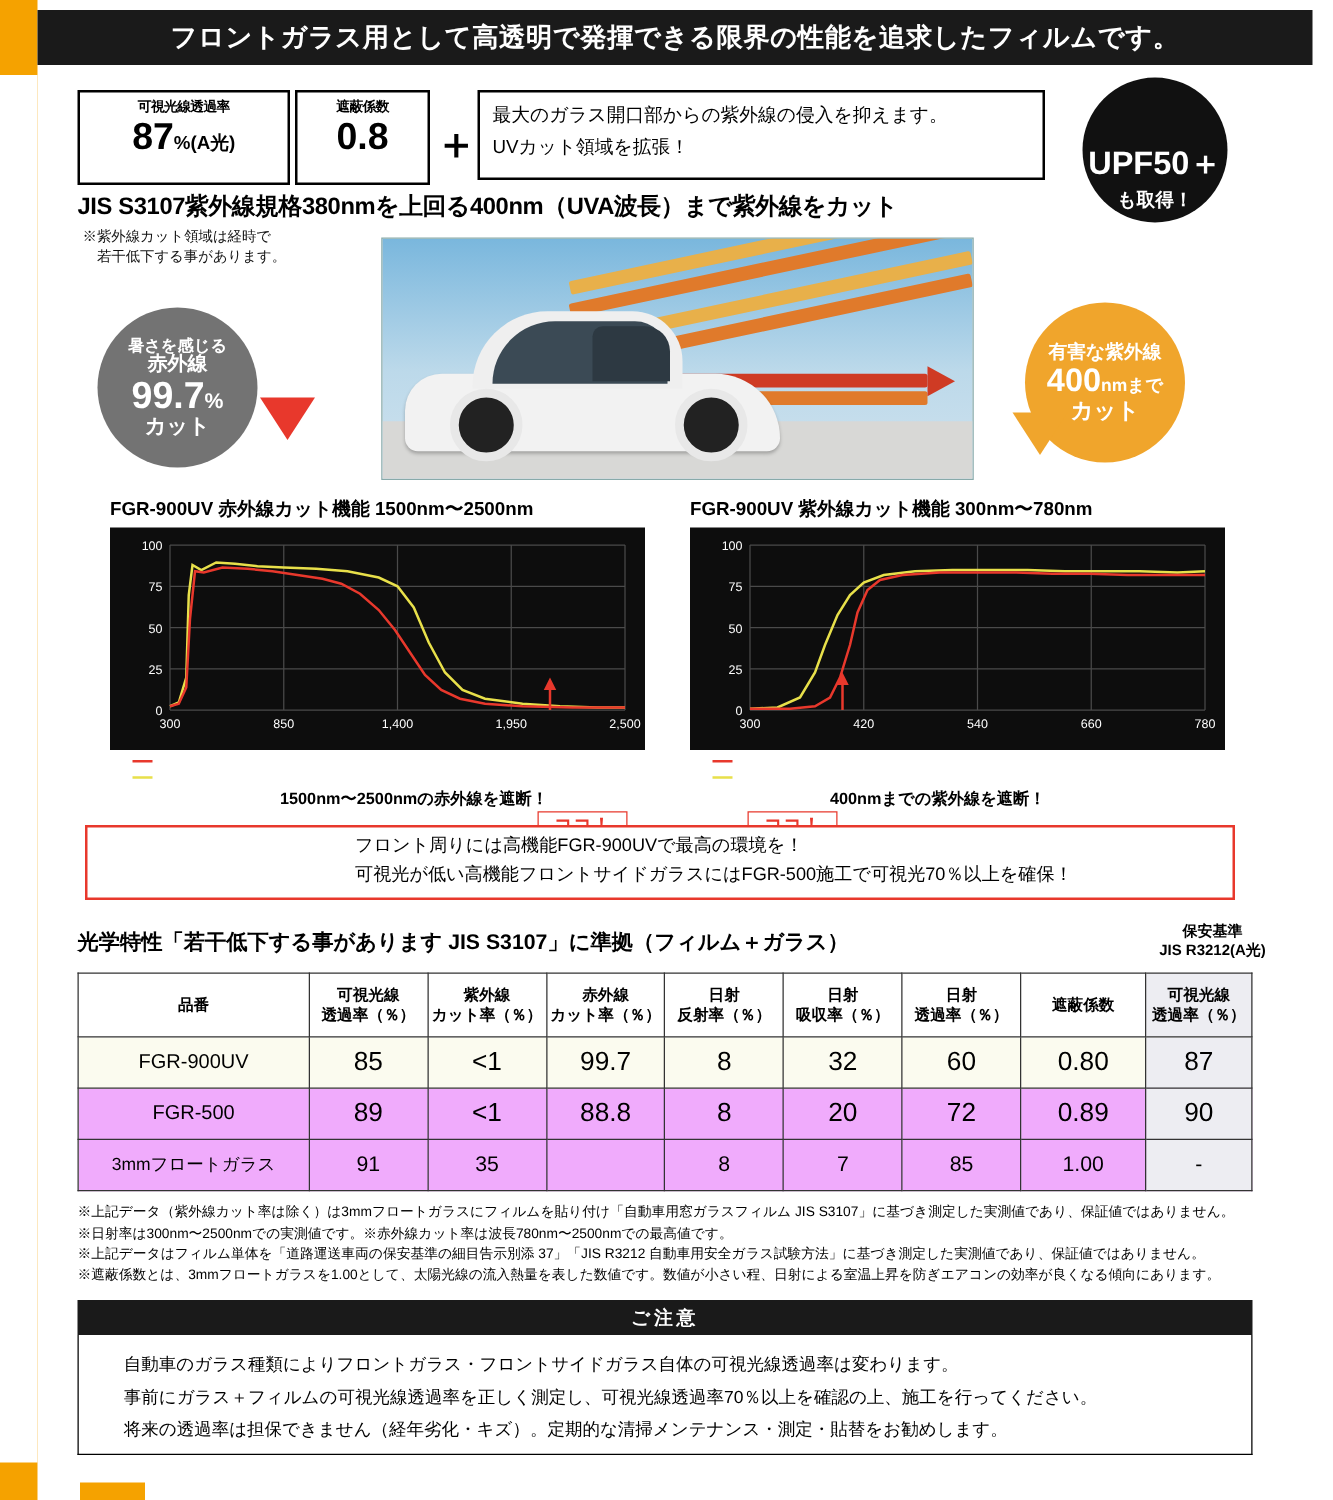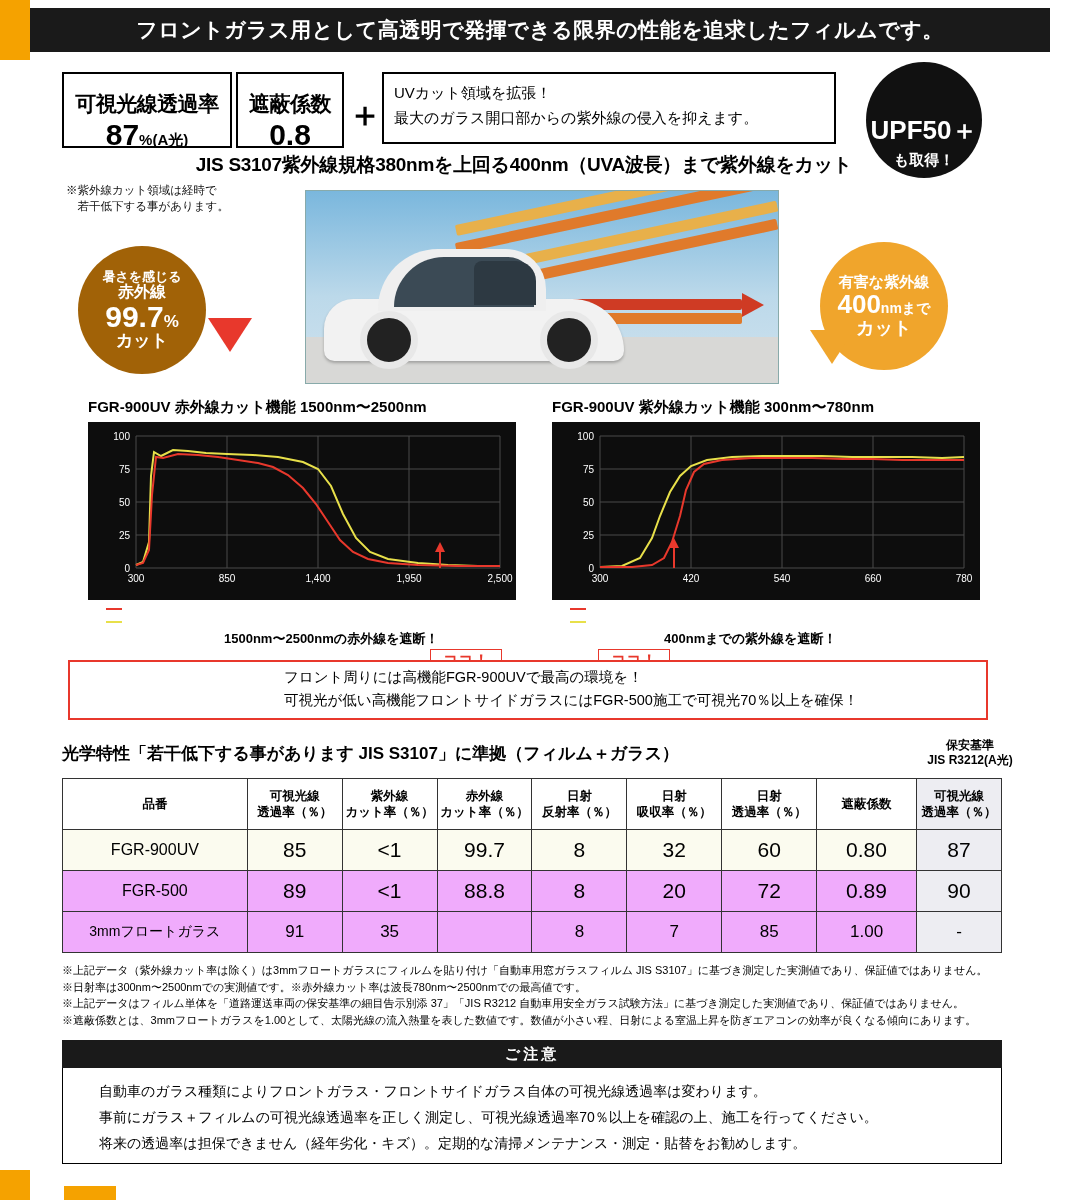--- a/index.html
+++ b/index.html
@@ -24,40 +24,40 @@
     background:#1a1a1a;color:#fff;display:flex;align-items:center;justify-content:center;
     font-size:21px;font-weight:bold;letter-spacing:0.5px;
   }
 
   
   .specbox{
     position:absolute;border:2px solid #000;background:#fff;text-align:center;
   }
   .spec1{left:62px;top:72px;width:166px;height:72px;}
   .spec2{left:236px;top:72px;width:104px;height:72px;}
-  .spec-title{font-size:21px;font-weight:bold;margin-top:16px;letter-spacing:-0.5px;}
+  .spec-title{font-size:11px;font-weight:bold;margin-top:4px;letter-spacing:-0.5px;}
   .spec-val{font-size:30px;font-weight:bold;line-height:34px;}
   .spec-val small{font-size:15px;font-weight:bold;}
   .plus{position:absolute;left:348px;top:92px;font-size:34px;font-weight:bold;}
 
   .uvbox{
     position:absolute;left:382px;top:72px;width:454px;height:72px;border:2px solid #000;background:#fff;
     padding:6px 10px;box-sizing:border-box;font-size:15px;line-height:25px;
   }
 
   .upf{
     position:absolute;left:866px;top:62px;width:116px;height:116px;border-radius:50%;
     background:#111;color:#fff;display:flex;flex-direction:column;align-items:center;justify-content:center;
     text-align:center;
   }
   .upf .l1{font-size:26px;font-weight:bold;margin-top:42px;}
   .upf .l2{font-size:15px;font-weight:bold;margin-top:3px;}
 
   .jisline{
-    position:absolute;left:62px;top:152px;width:790px;font-size:19px;font-weight:bold;letter-spacing:-0.3px;text-align:right;
+    position:absolute;left:62px;top:152px;width:790px;font-size:19px;font-weight:bold;letter-spacing:-0.3px;
   }
   .note-small{
     position:absolute;left:66px;top:182px;font-size:11.5px;line-height:16px;color:#111;
   }
 
   
   .photo{
     position:absolute;left:305px;top:190px;width:472px;height:192px;
     background:linear-gradient(#7ab7dd,#bcd9ea 55%,#cfe2ee);
     border:1px solid #8aa;overflow:hidden;
@@ -72,21 +72,21 @@
   .w1{left:36px;} .w2{left:216px;}
   .ray{position:absolute;height:11px;border-radius:2px;}
   .ray-y{background:#e8b04a;}
   .ray-o{background:#e07a2b;}
   .ray-r{background:#cf3b24;}
   .arrow-r{position:absolute;width:0;height:0;border-top:12px solid transparent;border-bottom:12px solid transparent;}
 
   
   .redcircle{
     position:absolute;left:78px;top:246px;width:128px;height:128px;border-radius:50%;
-    background:#a16207;color:#fff;text-align:center;display:flex;flex-direction:column;
+    background:#737373;color:#fff;text-align:center;display:flex;flex-direction:column;
     align-items:center;justify-content:center;line-height:1.05;
   }
   .redcircle .t1{font-size:13px;font-weight:bold;}
   .redcircle .t2{font-size:16px;font-weight:bold;}
   .redcircle .t3{font-size:30px;font-weight:bold;}
   .redcircle .t3 small{font-size:17px;}
   .redcircle .t4{font-size:17px;font-weight:bold;}
   .downarrow{position:absolute;width:0;height:0;border-left:22px solid transparent;border-right:22px solid transparent;}
   .redarrow{left:208px;top:318px;border-top:34px solid #e8382c;}
   .orangearrow{left:810px;top:330px;border-top:34px solid #f0a52c;}
@@ -173,22 +173,22 @@
   </div>
 
   <div class="specbox spec2">
     <div class="spec-title">遮蔽係数</div>
     <div class="spec-val">0.8</div>
   </div>
 
   <div class="plus">＋</div>
 
   <div class="uvbox">
+    <div>最大のガラス開口部からの紫外線の侵入を抑えます。</div>
     <div>UVカット領域を拡張！</div>
-    <div>最大のガラス開口部からの紫外線の侵入を抑えます。</div>
   </div>
 
   <div class="upf">
     <div class="l1">UPF50＋</div>
     <div class="l2">も取得！</div>
   </div>
 
   <div class="jisline">JIS S3107紫外線規格380nmを上回る400nm（UVA波長）まで紫外線をカット</div>
   <div class="note-small">
     <div>※紫外線カット領域は経時で</div>

